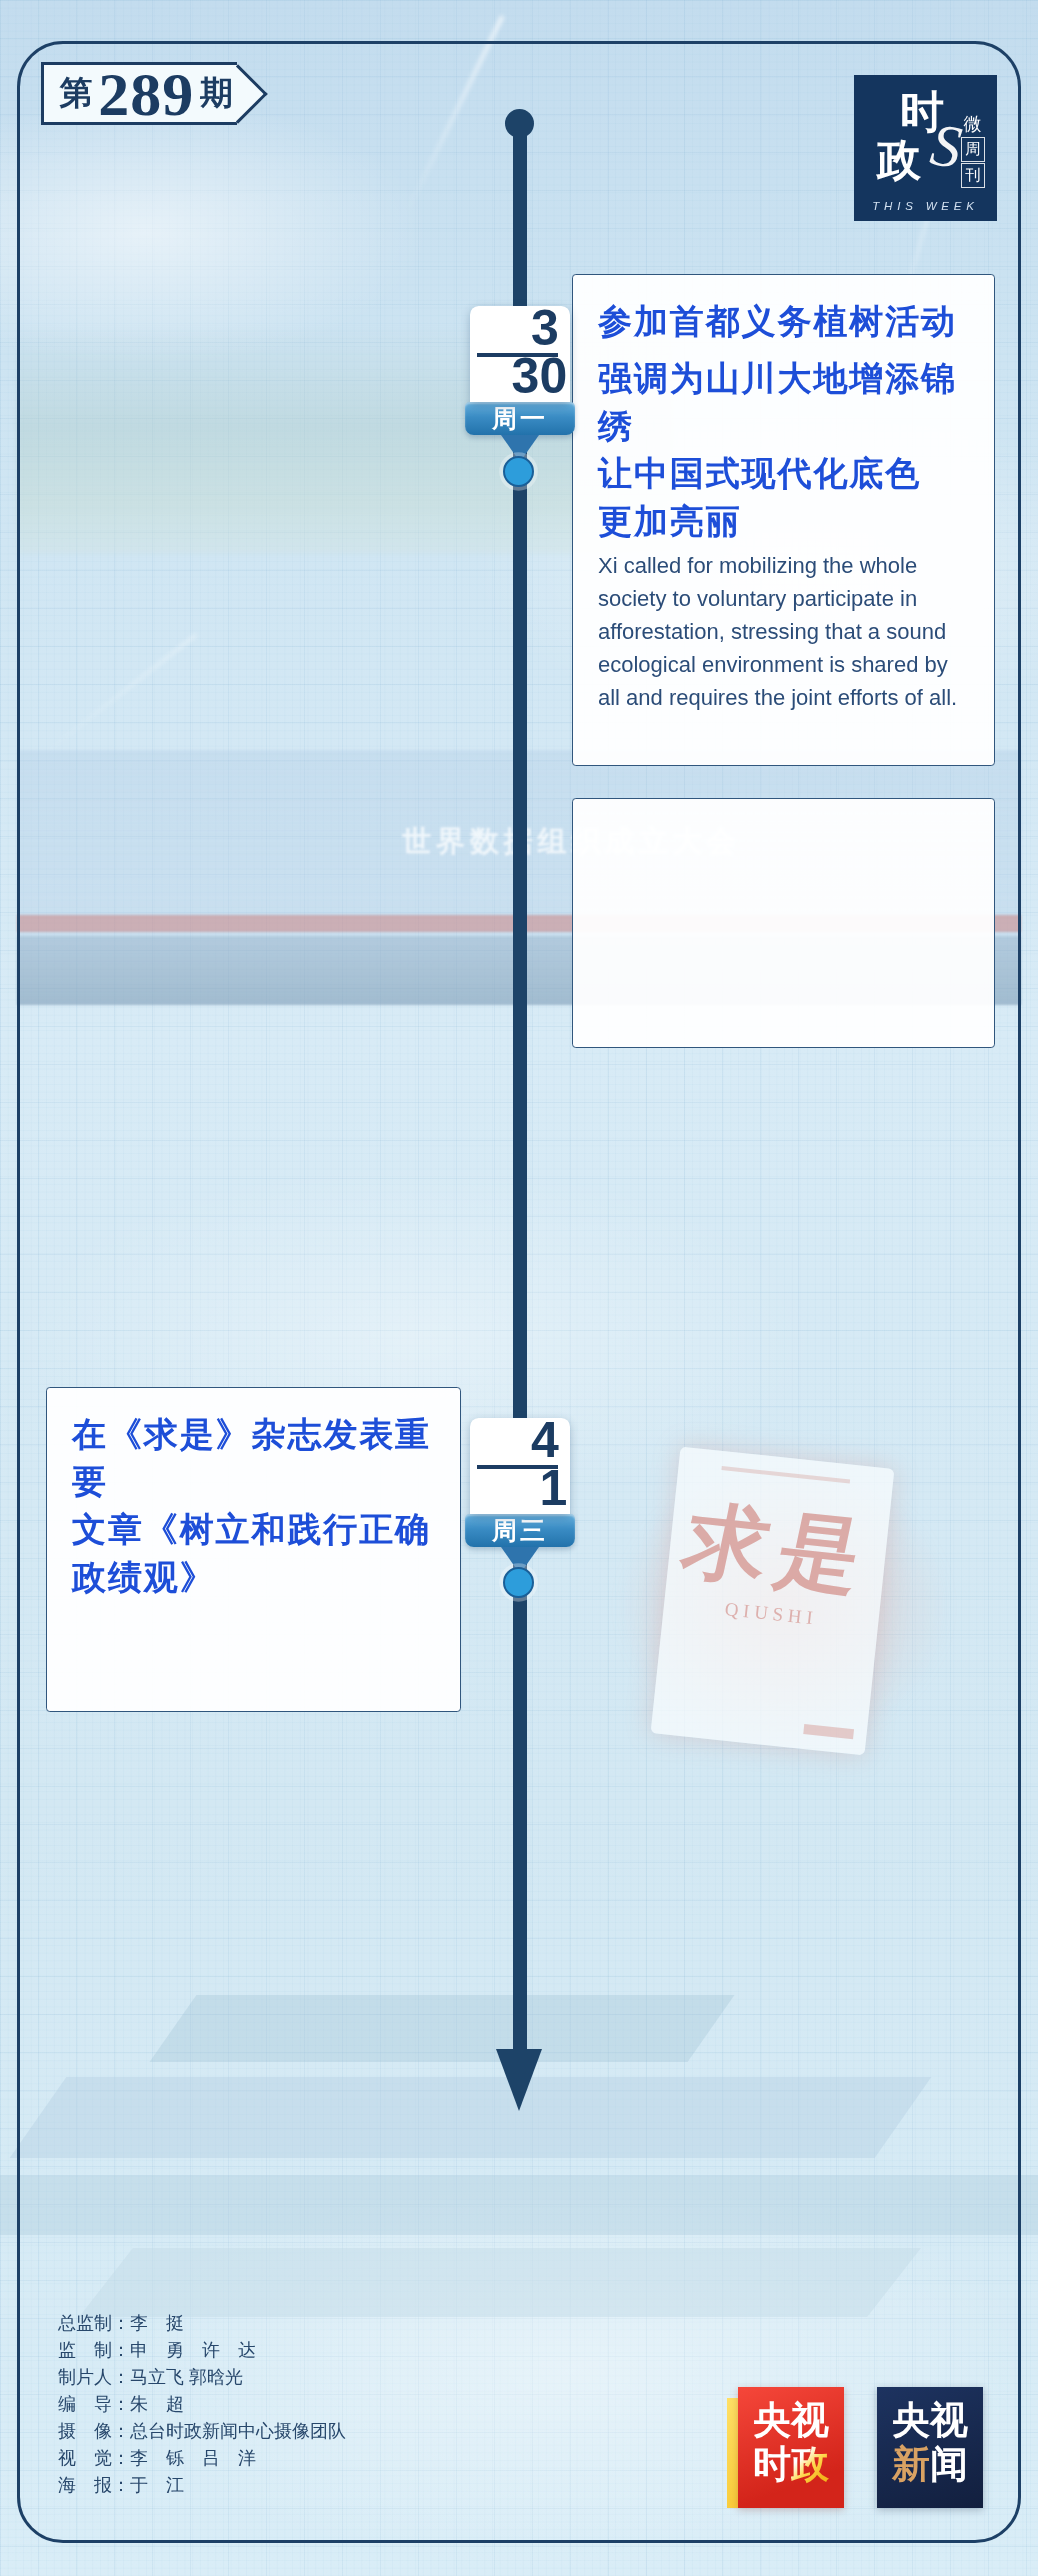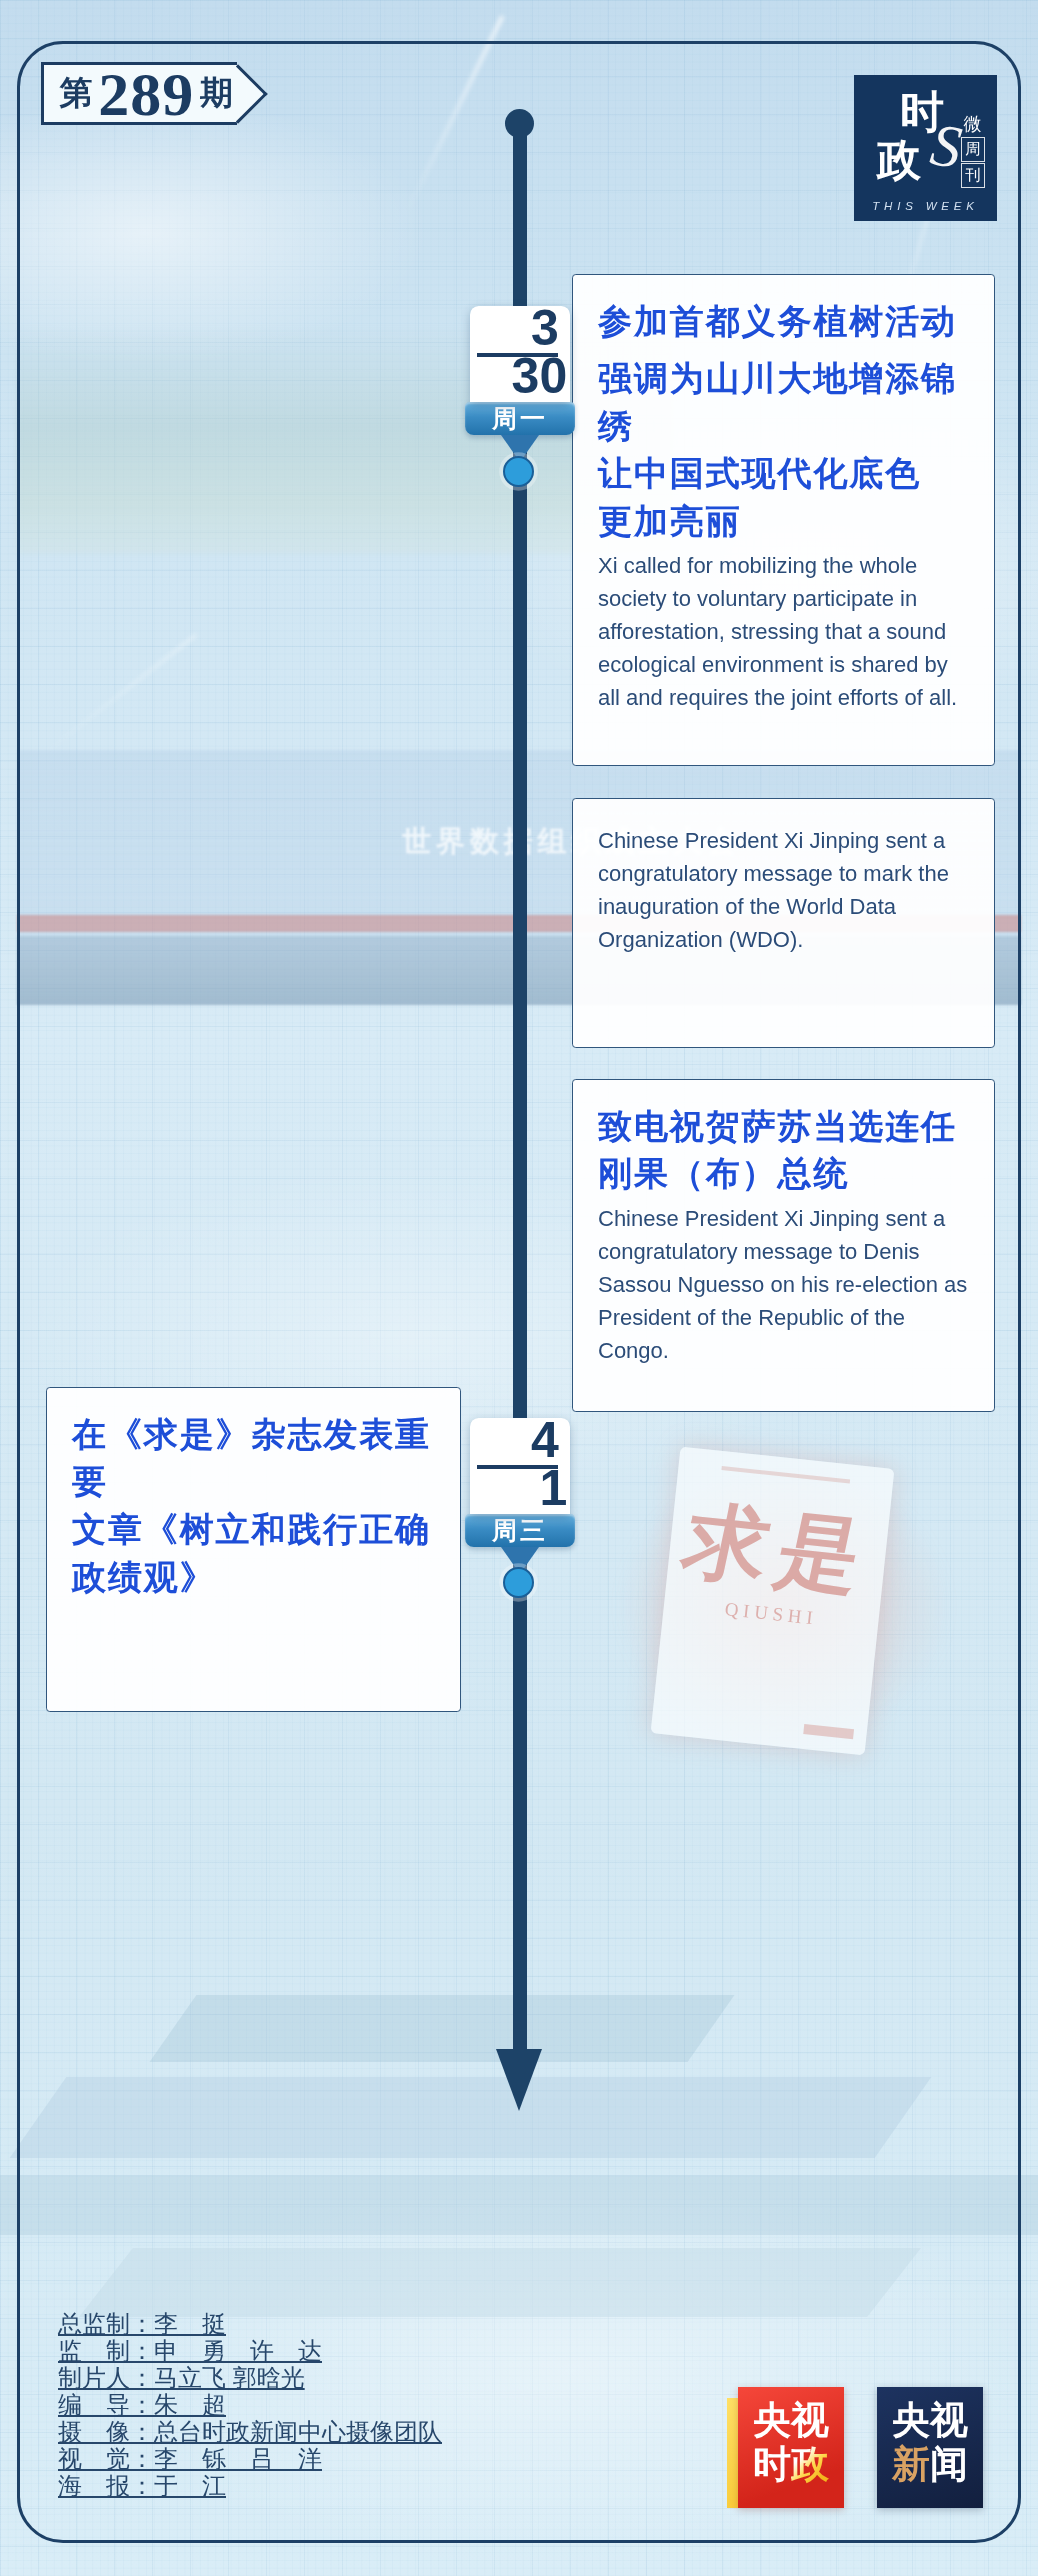--- a/index.html
+++ b/index.html
@@ -91,21 +91,21 @@
     box-sizing:border-box;padding:21px 25px;}
   .card1{left:572px;top:274px;width:423px;height:492px;}
   .card2{left:572px;top:798px;width:423px;height:250px;}
   .card3{left:572px;top:1079px;width:423px;height:333px;}
   .card4{left:46px;top:1387px;width:415px;height:325px;}
   .card h3{margin:9.6px 0 3.8px;font-family:"Liberation Serif","DejaVu Serif",serif;font-weight:bold;
     font-size:34px;line-height:1.40;letter-spacing:1.9px;color:#1d4ed8;white-space:pre-line;}
   .card h3:first-child{margin-top:1.9px;}
   .card p{margin:3.8px 0 19px;font-size:22px;line-height:1.5;color:#2b4c78;}
   
-  .credits{position:absolute;left:58px;top:2310px;z-index:5;color:#27476b;font-size:24px;line-height:27px;font-weight:500;text-decoration:underline;}
+  .credits{position:absolute;left:58px;top:2310px;z-index:5;color:#27476b;font-size:18px;line-height:27px;font-weight:500;}
   .credits div{white-space:pre;}
   
   .flogo{position:absolute;width:106px;height:110px;z-index:5;color:#fff;text-align:center;
     font-weight:bold;font-size:38px;line-height:44px;padding-top:10.6px;box-sizing:content-box;}
   .flogo-yellow{position:absolute;left:727px;top:2398px;width:106px;height:110px;z-index:4;
     background:linear-gradient(160deg,#ffe066,#f8c62e);}
   .flogo-red{left:738px;top:2387px;background:linear-gradient(160deg,#f5473a,#d3241a 75%);box-shadow:0 1.9px 7.7px rgba(120,30,20,.25);}
   .flogo-navy{left:877px;top:2387px;background:linear-gradient(160deg,#1d3360,#121f3e);box-shadow:0 1.9px 7.7px rgba(10,25,50,.25);}
   .gold-char{background:linear-gradient(135deg,#ffffff 30%,#ffd84d 55%,#f3b71e 80%);
     -webkit-background-clip:text;background-clip:text;color:transparent;}
@@ -188,28 +188,22 @@
 
   <div class="card card1">
     <h3>参加首都义务植树活动</h3>
     <h3>强调为山川大地增添锦绣
 让中国式现代化底色
 更加亮丽</h3>
     <p>Xi called for mobilizing the whole society to voluntary participate in afforestation, stressing that a sound ecological environment is shared by all and requires the joint efforts of all.</p>
   </div>
 
   <div class="card card2">
-    <p>Chinese President Xi Jinping sent a congratulatory message to mark the inauguration of the World Data Organization (WDO).</p>
-  </div>
-
-  <div class="card card3">
-    <h3>致电祝贺萨苏当选连任
-刚果（布）总统</h3>
-    <p>Chinese President Xi Jinping sent a congratulatory message to Denis Sassou Nguesso on his re-election as President of the Republic of the Congo.</p>
-  </div>
+  </div>
+
 
   <div class="card card4">
     <h3>在《求是》杂志发表重要
 文章《树立和践行正确
 政绩观》</h3>
   </div>
 
   <div class="credits">
     <div>总监制：李　挺</div>
     <div>监　制：申　勇　许　达</div>

